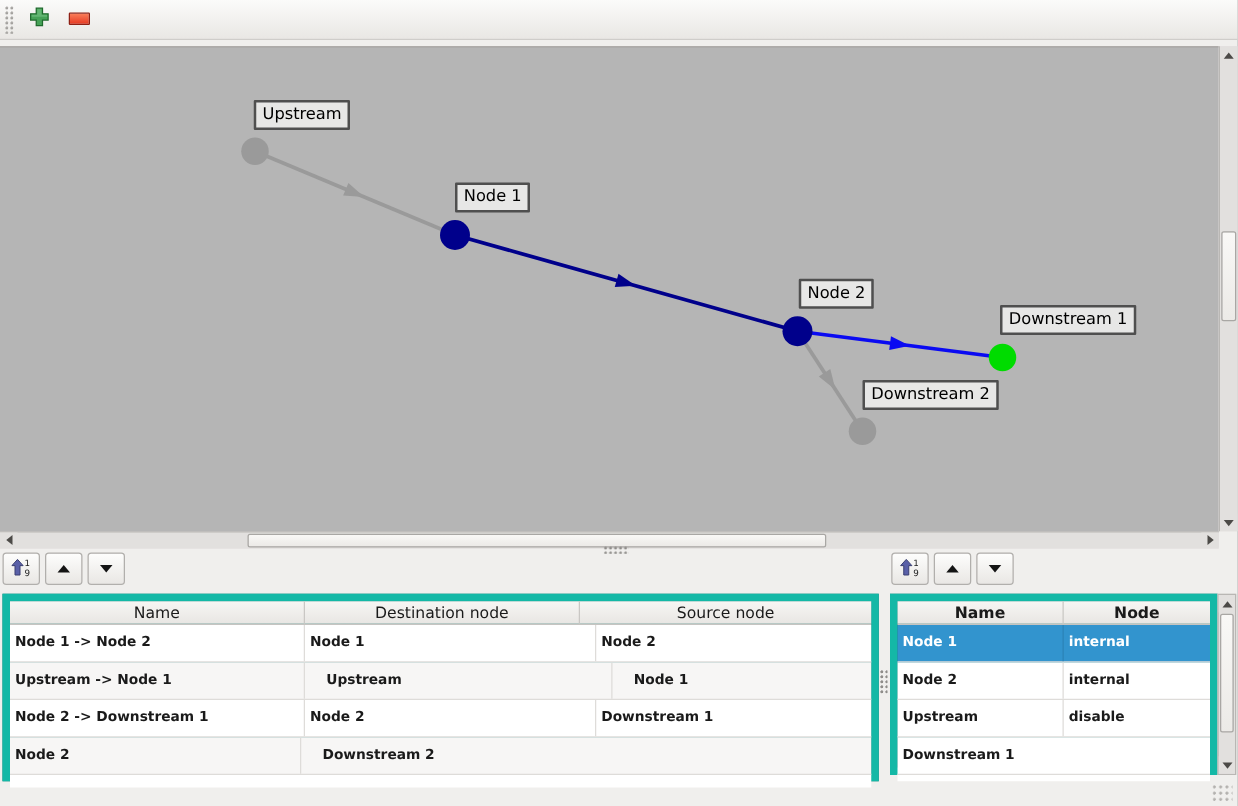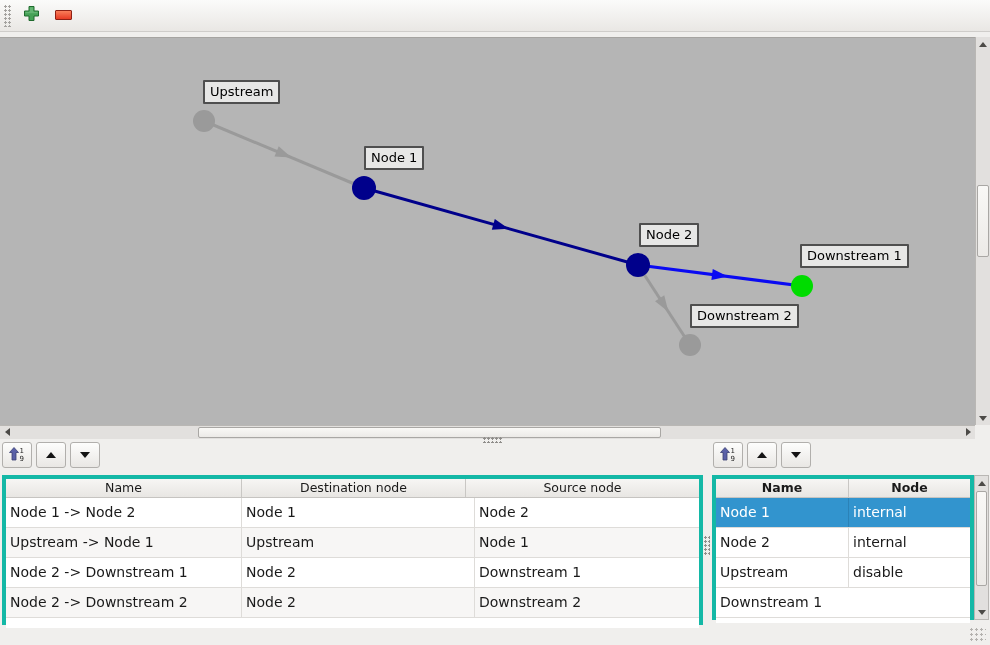--- a/index.html
+++ b/index.html
@@ -84,36 +84,36 @@
     background:linear-gradient(#fdfdfc,#e9e7e4);
     border:1px solid #b1afac;border-radius:3px;box-sizing:border-box;
     display:flex;align-items:center;justify-content:center;
     padding:0;cursor:pointer;
   }
   .tri-up{width:0;height:0;border-left:5px solid transparent;border-right:5px solid transparent;border-bottom:6px solid #141414;}
   .tri-down{width:0;height:0;border-left:5px solid transparent;border-right:5px solid transparent;border-top:6px solid #141414;}
 
   
   .table{
-    position:absolute;background:#0f766e;border:4px solid #14b8a6;box-sizing:border-box;
+    position:absolute;background:#0f766e;border:6px solid #14b8a6;box-sizing:border-box;
   }
   .thead{display:flex;height:19px;background:linear-gradient(#f7f6f4,#e8e6e3);border-bottom:1px solid #c6c4c1;box-sizing:border-box;}
   .th{
     text-align:center;line-height:18px;font-size:12.5px;
     border-right:1px solid #c9c7c4;box-sizing:border-box;
     overflow:hidden;white-space:nowrap;
   }
   .th:last-child{border-right:none;}
   .bold .th{font-weight:bold;}
   .tr{display:flex;height:30px;border-bottom:1px solid #dedcd9;box-sizing:border-box;background:#fff;}
-  .tr.alt{background:#f7f6f5;}
+  .tr.alt{background:#f7f6f5;gap:13px;}
   .td{
-    line-height:28px;padding-left:4px;font-size:14px;
+    line-height:28px;padding-left:4px;font-size:11px;
     border-right:1px solid #dedcd9;box-sizing:border-box;
-    overflow:hidden;white-space:nowrap;
+    overflow:hidden;white-space:nowrap;font-weight:bold;
   }
   .td:last-child{border-right:none;}
   .tr.selected{background:#3294ce;color:#fff;}
   .tr.selected .td{border-right-color:#2b82b7;border-bottom-color:#2b82b7;}
   .empty-row{background:#fff;}
 
   
   .rt-sb{left:974px;top:475px;width:15px;height:145px;background:#e2e0de;border:1px solid #b9b7b4;box-sizing:border-box;}
 </style>
 </head>
@@ -229,21 +229,20 @@
     <div class="td" style="width:236px;">Upstream -&gt; Node 1</div>
     <div class="td" style="width:233px;">Upstream</div>
     <div class="td" style="flex:1;">Node 1</div>
   </div>
   <div class="tr">
     <div class="td" style="width:236px;">Node 2 -&gt; Downstream 1</div>
     <div class="td" style="width:233px;">Node 2</div>
     <div class="td" style="flex:1;">Downstream 1</div>
   </div>
   <div class="tr alt">
-    <div class="td" style="width:236px;">Node 2 -&gt; Downstream 2</div>
     <div class="td" style="width:233px;">Node 2</div>
     <div class="td" style="flex:1;">Downstream 2</div>
   </div>
   <div class="empty-row" style="height:10px;"></div>
 </div>
 
 <div class="abs dots-v" style="left:704px;top:536px;"></div>
 
 <div class="table" style="left:712px;top:475px;width:262px;height:145px;">
   <div class="thead bold">

